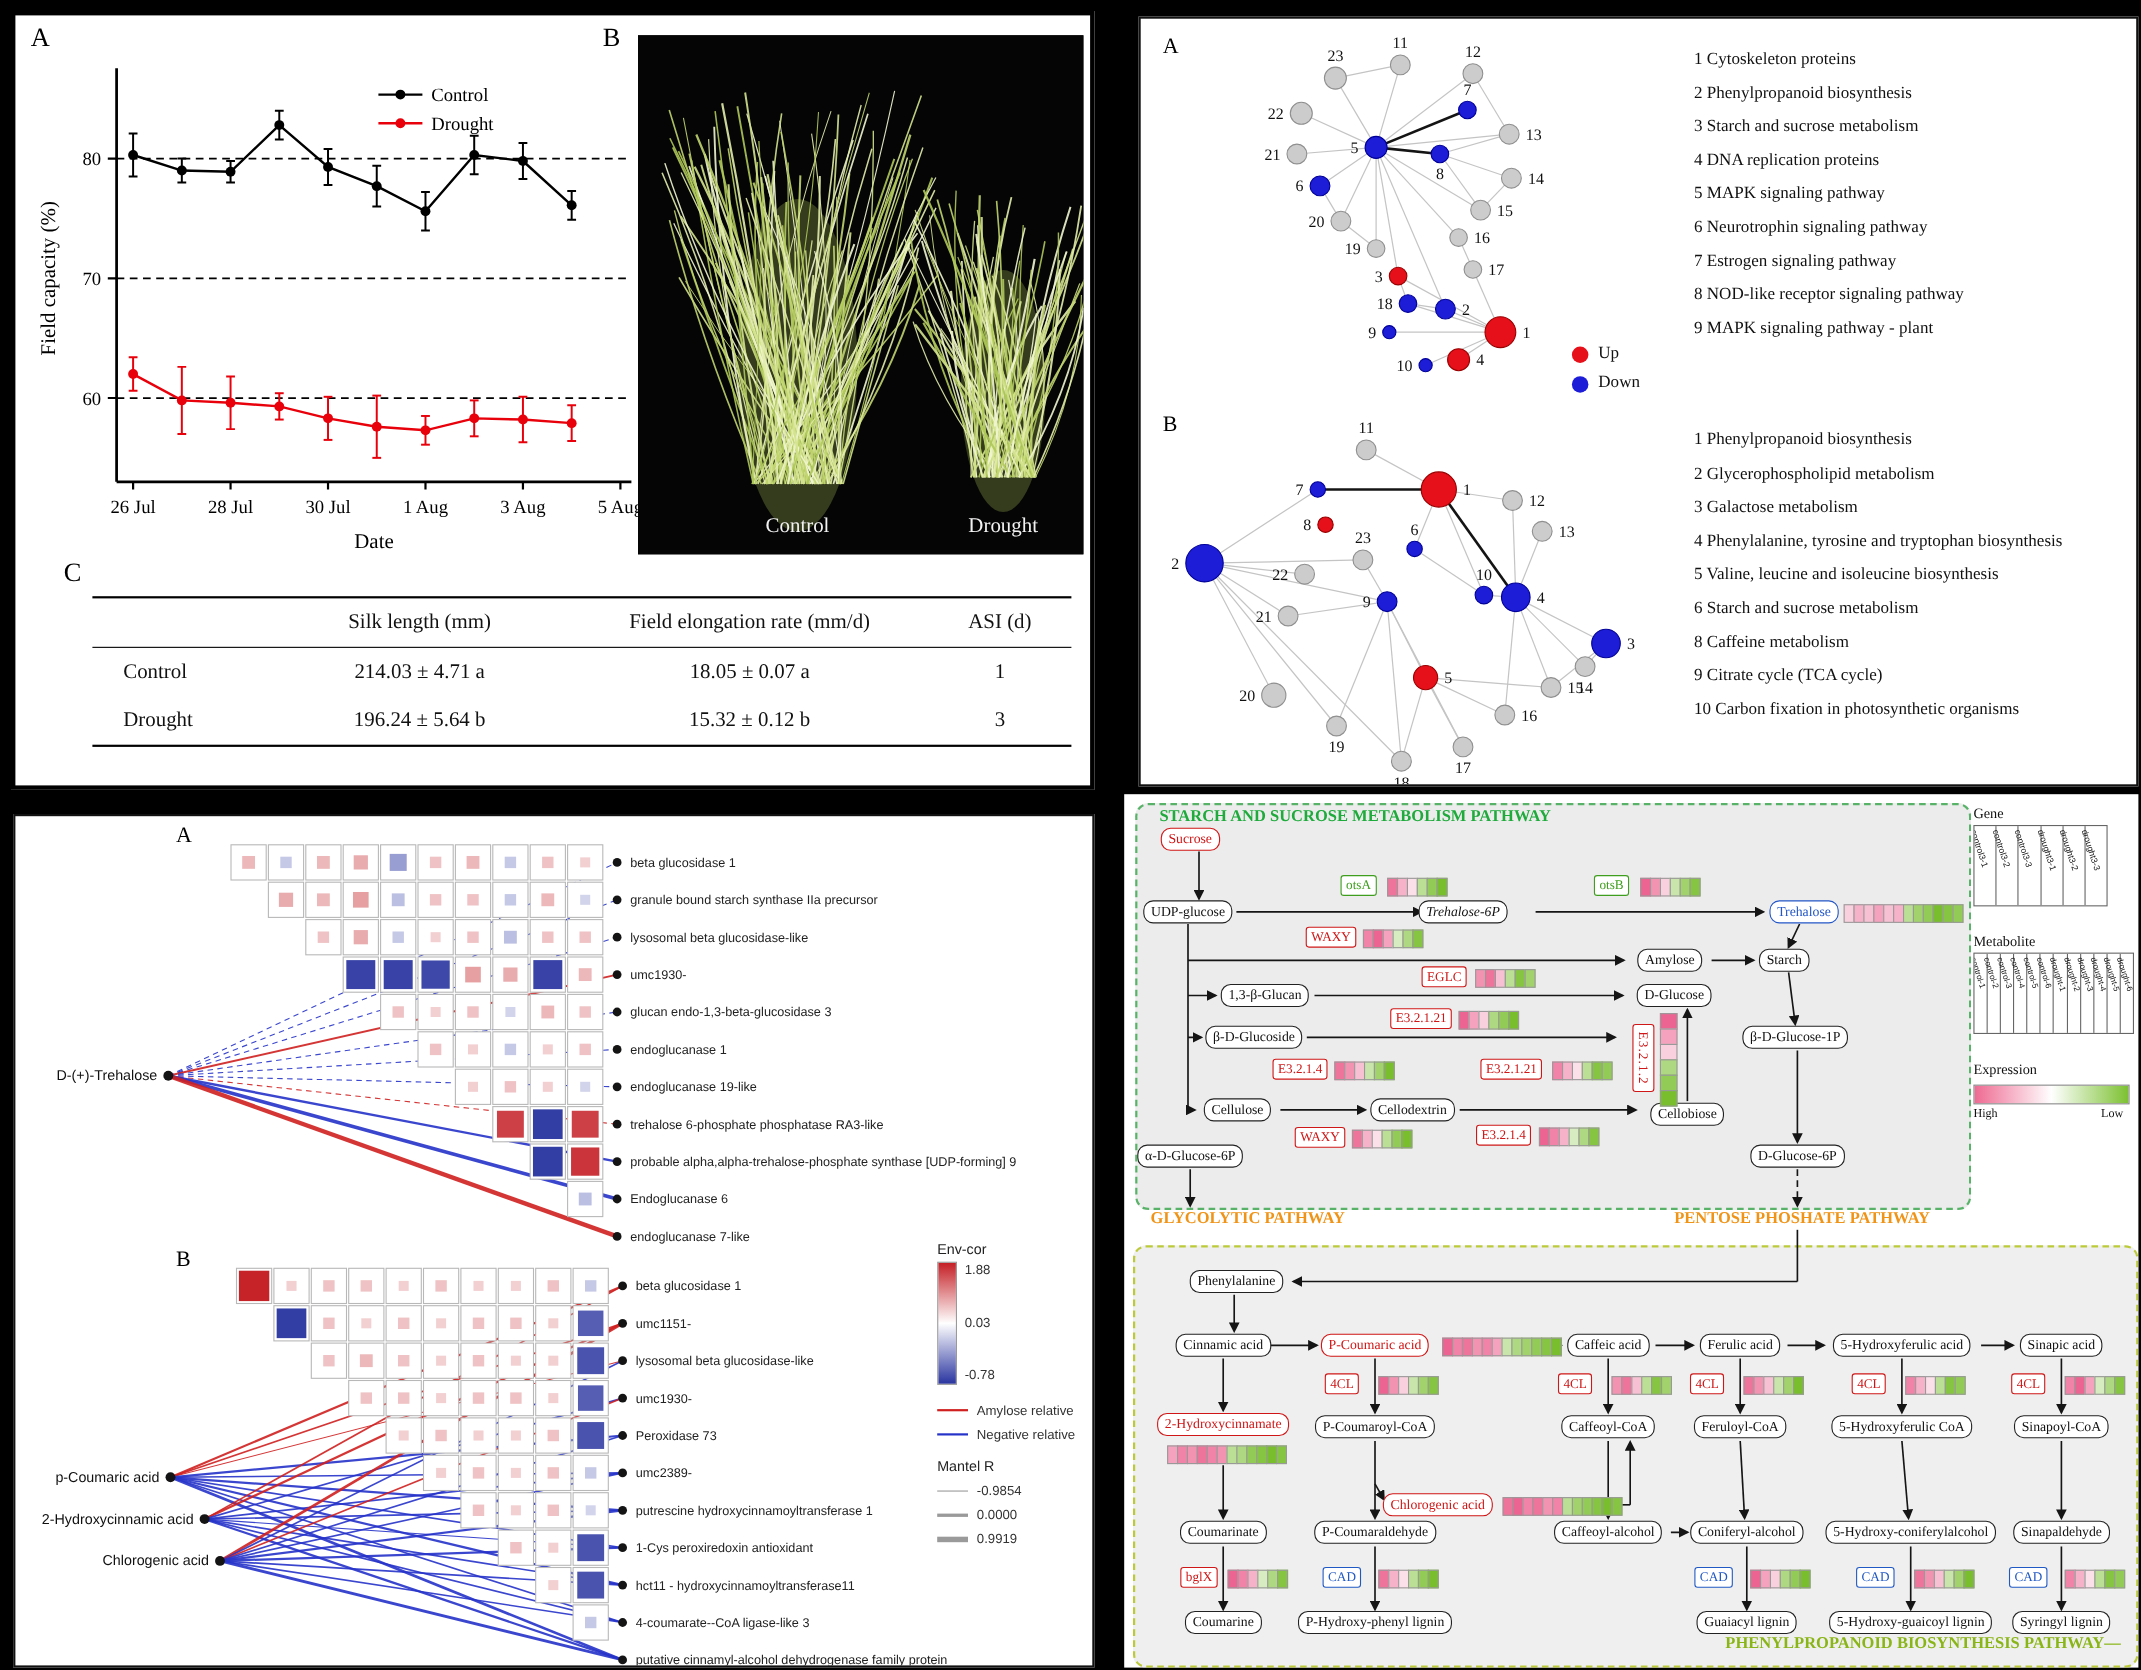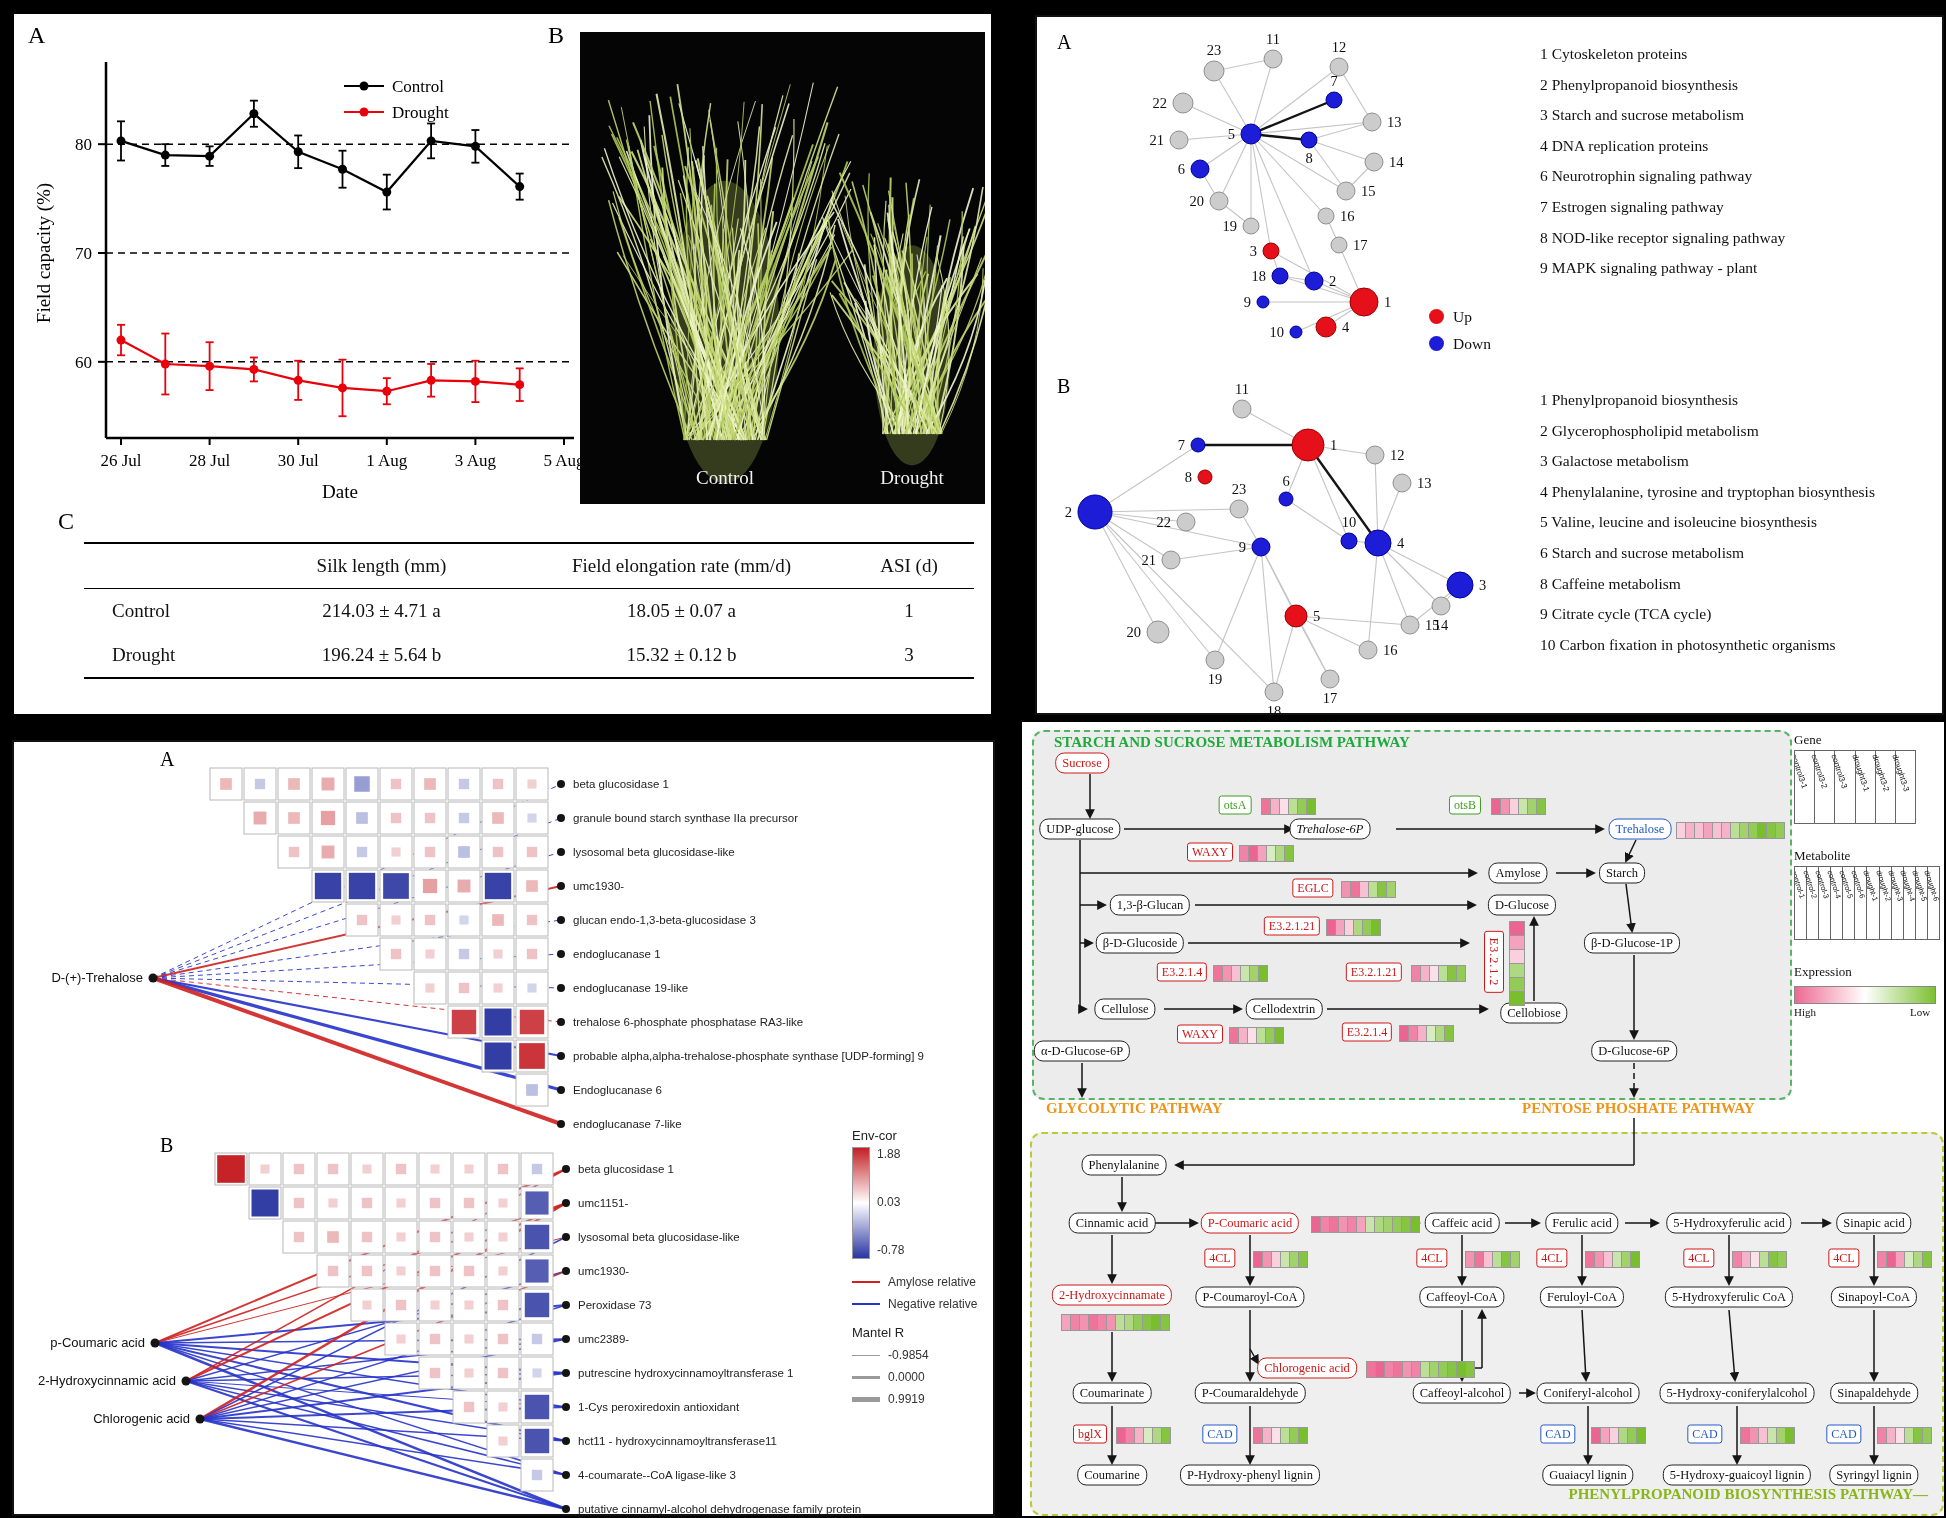--- a/index.html
+++ b/index.html
@@ -19,21 +19,21 @@
   .thead{border-top:2.5px solid #000;border-bottom:1.5px solid #000;}
   .c0{width:170px;padding-left:28px;box-sizing:border-box;}
   .c1{width:255px;text-align:center;}
   .c2{width:345px;text-align:center;}
   .c3{width:110px;text-align:center;}
   
   #net-svg,#mantel-svg{position:absolute;left:0;top:0;}
   .pw-list{position:absolute;left:503px;width:402px;font-size:15.5px;}
   .pw-item{height:30.6px;line-height:30.6px;white-space:nowrap;}
   #updown{position:absolute;left:392px;top:286px;font-size:15.5px;}
-  .ud-row{display:flex;align-items:center;height:27px;}
+  .ud-row{display:flex;align-items:flex-end;height:27px;}
   .ud-dot{width:15px;height:15px;border-radius:50%;margin-right:9px;display:inline-block;}
   .ud-dot.up{background:#e6101a;}
   .ud-dot.down{background:#1d1dd8;}
   
   #mantel-legend{position:absolute;left:838px;top:386px;width:142px;font-family:"Liberation Sans",sans-serif;font-size:12px;color:#333;z-index:5;}
   .mlg-title{font-size:13px;color:#222;margin-bottom:4px;}
   .mlg-grad-row{display:flex;margin-bottom:12px;}
   .mgrad{width:16px;height:110px;background:linear-gradient(to bottom,#c41f25,#ffffff 50%,#2a35a0);border:1px solid #999;}
   .mlg-ticks{display:flex;flex-direction:column;justify-content:space-between;height:110px;margin-left:7px;}
   .mlg-row{display:flex;align-items:center;height:22px;}
@@ -596,20 +596,21 @@
         <circle cx="237" cy="675" r="9" fill="#cccccc" stroke="#8f8f8f" stroke-width="1"></circle>
         <text x="237" y="699" font-size="14.5" text-anchor="middle" fill="#111">18</text>
       </svg>
     <div class="plabel sm" style="left:20px;top:14px">A</div>
     <div class="plabel sm" style="left:20px;top:358px">B</div>
     <div id="pwlist-a" class="pw-list" style="top:22px">
         <div class="pw-item">1 Cytoskeleton proteins</div>
         <div class="pw-item">2 Phenylpropanoid biosynthesis</div>
         <div class="pw-item">3 Starch and sucrose metabolism</div>
         <div class="pw-item">4 DNA replication proteins</div>
+        <div class="pw-item">5 MAPK signaling pathway</div>
         <div class="pw-item">6 Neurotrophin signaling pathway</div>
         <div class="pw-item">7 Estrogen signaling pathway</div>
         <div class="pw-item">8 NOD-like receptor signaling pathway</div>
         <div class="pw-item">9 MAPK signaling pathway - plant</div>
       </div>
     <div id="pwlist-b" class="pw-list" style="top:368px">
         <div class="pw-item">1 Phenylpropanoid biosynthesis</div>
         <div class="pw-item">2 Glycerophospholipid metabolism</div>
         <div class="pw-item">3 Galactose metabolism</div>
         <div class="pw-item">4 Phenylalanine, tyrosine and tryptophan biosynthesis</div>

